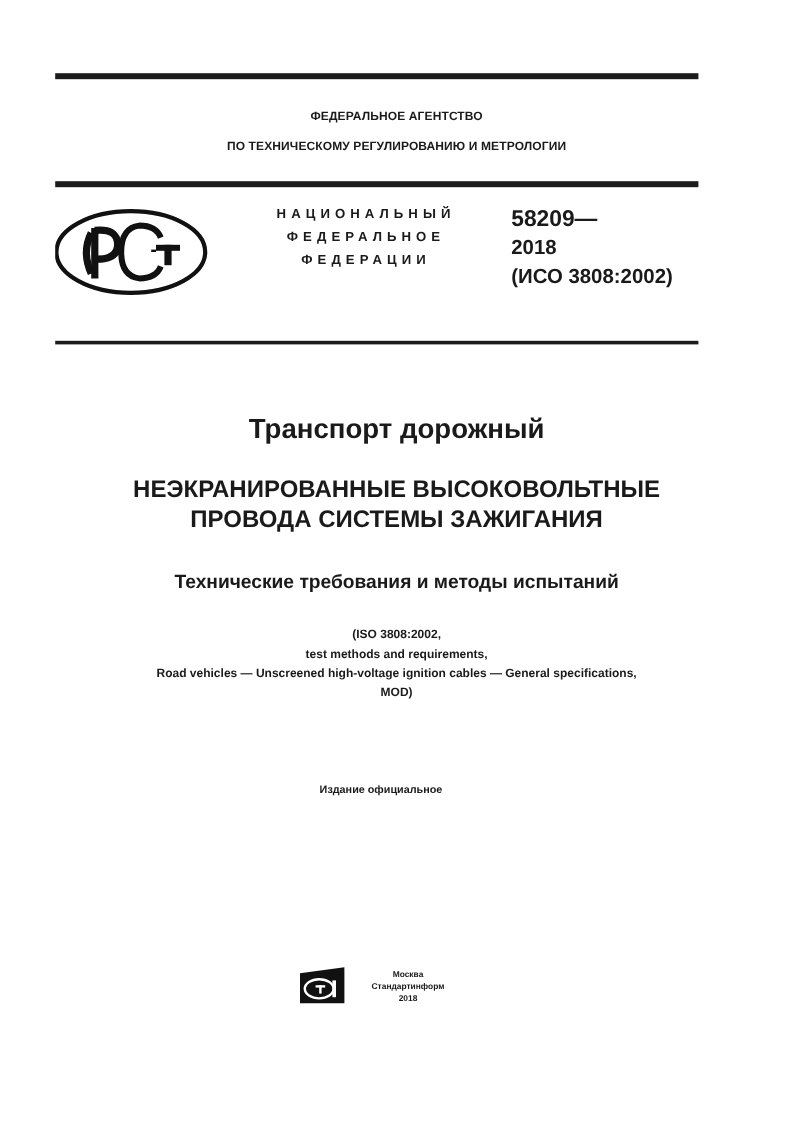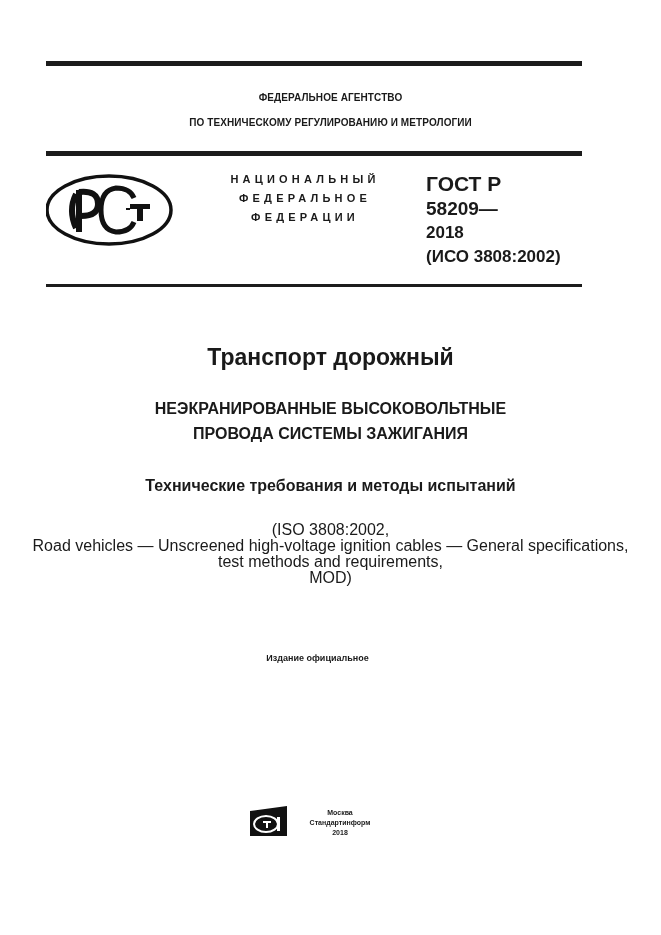--- a/index.html
+++ b/index.html
@@ -6,22 +6,22 @@
     body { width: 661px; height: 935px; position: relative; overflow: hidden;
       font-family: "Liberation Sans", sans-serif; color: #1a1a1a; }
     .abs { position: absolute; }
     .rule { position: absolute; left: 46px; width: 536px; background: #1c1c1c; }
     .center { position: absolute; left: 0; width: 661px; text-align: center; }
     .agency { font-weight: bold; font-size: 10px; letter-spacing: 0.1px; }
     .spaced { font-weight: bold; font-size: 11px; letter-spacing: 4.2px; text-align: center; line-height: 19px; }
     .gost { font-weight: bold; font-size: 19px; line-height: 24px; }
     .gost-small { font-size: 17px; }
     .subtitle { font-weight: bold; font-size: 16px; }
-    .title { font-weight: bold; font-size: 16px; line-height: 25px; }
-    .iso { font-weight: normal; font-size: 16px; line-height: 16px; }
+    .title { font-weight: bold; font-size: 20px; line-height: 25px; }
+    .iso { font-weight: bold; font-size: 10px; line-height: 16px; }
     .edition { font-weight: bold; font-size: 9px; }
     .pub { font-weight: bold; font-size: 7px; line-height: 10px; text-align: center; }
   </style>
 </head>
 <body>
 
 <div class="rule" style="top:61px;height:5px;"></div>
 
 <div class="center agency" style="top:92px;">ФЕДЕРАЛЬНОЕ АГЕНТСТВО</div>
 <div class="center agency" style="top:117px;">ПО ТЕХНИЧЕСКОМУ РЕГУЛИРОВАНИЮ И МЕТРОЛОГИИ</div>
@@ -44,41 +44,40 @@
   </svg>
 </div>
 
 <div class="abs spaced" style="left:205px;top:170px;width:200px;">
   <div>НАЦИОНАЛЬНЫЙ</div>
   <div>ФЕДЕРАЛЬНОЕ</div>
   <div>ФЕДЕРАЦИИ</div>
 </div>
 
 <div class="abs gost" style="left:426px;top:171px;width:170px;">
-  <div style="font-size:21px;line-height:26px;">ГОСТ Р</div>
   <div>58209—</div>
   <div class="gost-small">2018</div>
   <div class="gost-small">(ИСО 3808:2002)</div>
 </div>
 
 <div class="rule" style="top:284px;height:3px;"></div>
 
 <div class="center subtitle" style="top:344px;font-size:23px;">Транспорт дорожный</div>
 
 <div class="center title" style="top:396px;">
   <div>НЕЭКРАНИРОВАННЫЕ ВЫСОКОВОЛЬТНЫЕ</div>
   <div>ПРОВОДА СИСТЕМЫ ЗАЖИГАНИЯ</div>
 </div>
 
 <div class="center subtitle" style="top:477px;">Технические требования и методы испытаний</div>
 
 <div class="center iso" style="top:522px;">
   <div>(ISO 3808:2002,</div>
+  <div>test methods and requirements,</div>
   <div>Road vehicles — Unscreened high-voltage ignition cables — General specifications,</div>
-  <div>test methods and requirements,</div>
   <div>MOD)</div>
 </div>
 
 <div class="center edition" style="top:653px;left:-13px;">Издание официальное</div>
 
 <div class="abs" style="left:249px;top:805px;width:40px;height:32px;">
   <svg width="40" height="32" viewBox="0 0 40 32">
     <path d="M1 6 L38 1 L38 31 L1 31 Z" fill="#111"></path>
     <ellipse cx="17" cy="19" rx="12" ry="8" fill="none" stroke="#fff" stroke-width="2"></ellipse>
     <rect x="14" y="16" width="8" height="2" fill="#fff"></rect>

